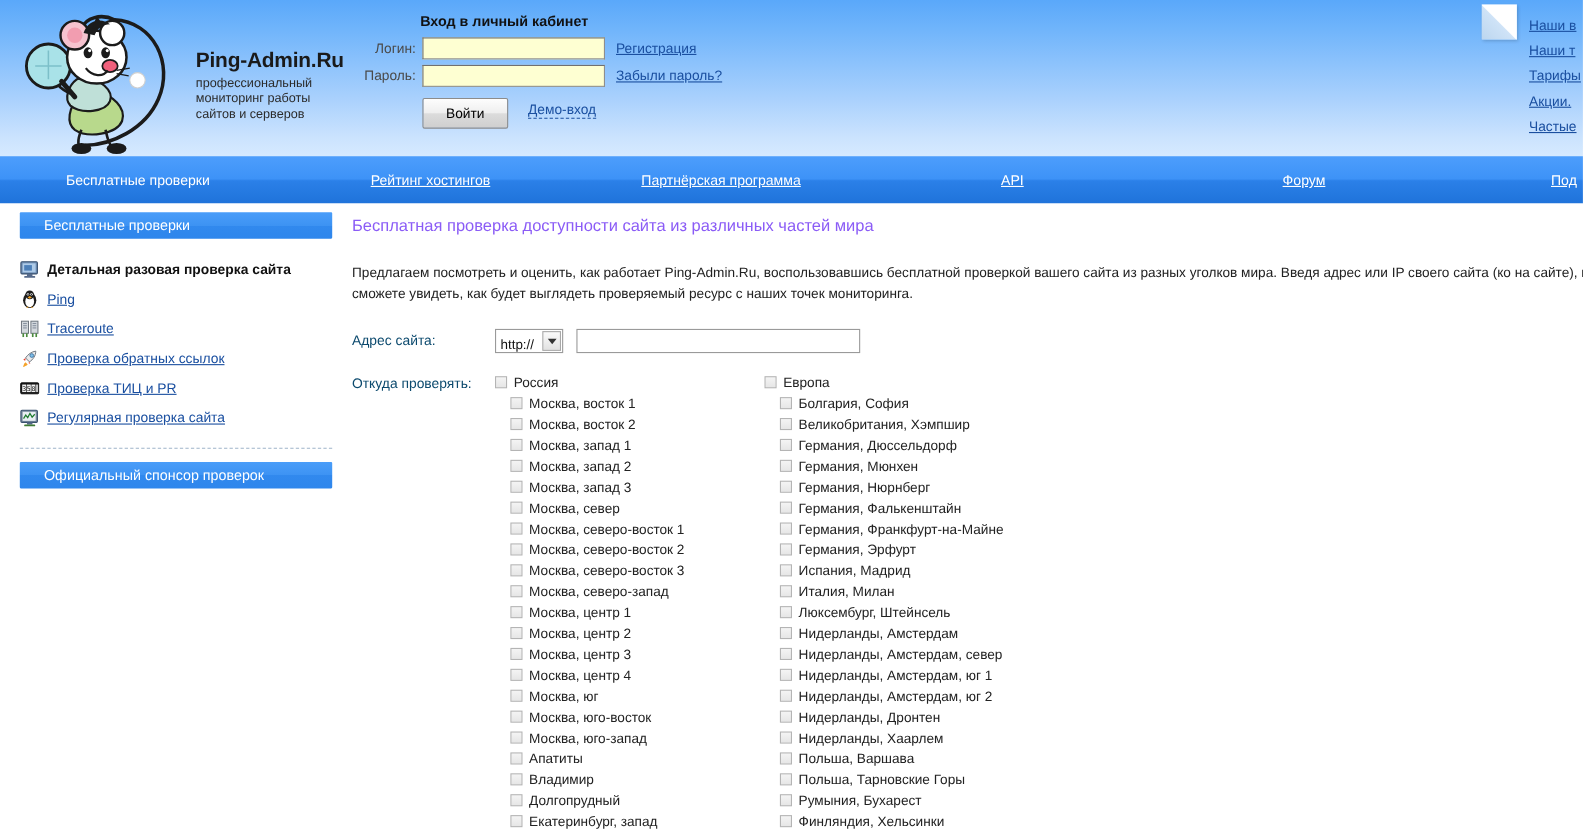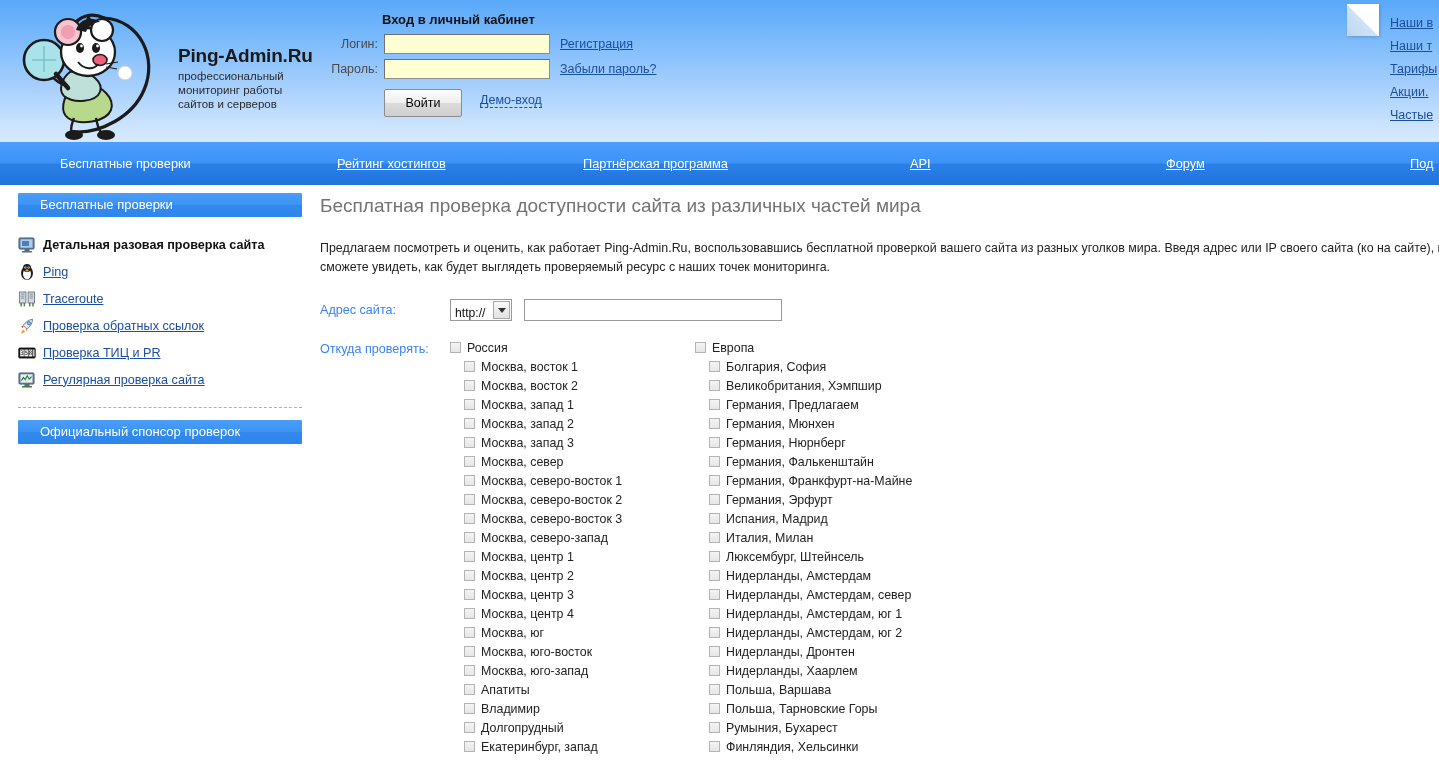--- a/index.html
+++ b/index.html
@@ -121,32 +121,32 @@
   .side-label { font-size: 12.6px; color: #1a4fa0; text-decoration: underline; cursor: pointer; }
   .side-item.current .side-label { color: #111; font-weight: bold; text-decoration: none; cursor: default; }
   .dashed-sep {
     margin: 14px 0 12px 0; height: 0;
     border-top: 1px dashed #9fb4c9;
   }
 
   
   .main { position: absolute; left: 320px; top: 0px; right: 0; }
   .page-title {
-    font-size: 19px; color: #737373; font-weight: normal;
+    font-size: 15px; color: #8b5cf6; font-weight: normal;
     margin: 8px 0 0 0; line-height: 26px; white-space: nowrap;
   }
   .page-desc {
     font-size: 12.4px; color: #222; line-height: 19px;
     margin-top: 20px; width: 1160px;
   }
 
   .form-area { margin-top: 22px; }
   .form-row { display: flex; align-items: flex-start; }
   .form-label {
-    width: 130px; font-size: 12.6px; color: #3b82f6; padding-top: 4px;
+    width: 130px; font-size: 12.6px; color: #0c4a6e; padding-top: 4px;
   }
   .proto-select {
     width: 62px; height: 22px;
     border: 1px solid #9a9a9a; background: #fff;
     display: flex; align-items: flex-end; font-size: 12.2px;
     color: #111; padding-left: 4px; position: relative; cursor: pointer;
   }
   .proto-select .arrow-box {
     position: absolute; right: 1px; top: 1px; bottom: 1px; width: 17px;
     background: linear-gradient(to bottom,#fbfbfb,#e2e2e2);
@@ -509,21 +509,21 @@
                   <div class="opt">
                     <span class="cb"></span>
                     <span class="opt-label">Болгария, София</span>
                   </div>
                   <div class="opt">
                     <span class="cb"></span>
                     <span class="opt-label">Великобритания, Хэмпшир</span>
                   </div>
                   <div class="opt">
                     <span class="cb"></span>
-                    <span class="opt-label">Германия, Предлагаем</span>
+                    <span class="opt-label">Германия, Дюссельдорф</span>
                   </div>
                   <div class="opt">
                     <span class="cb"></span>
                     <span class="opt-label">Германия, Мюнхен</span>
                   </div>
                   <div class="opt">
                     <span class="cb"></span>
                     <span class="opt-label">Германия, Нюрнберг</span>
                   </div>
                   <div class="opt">

